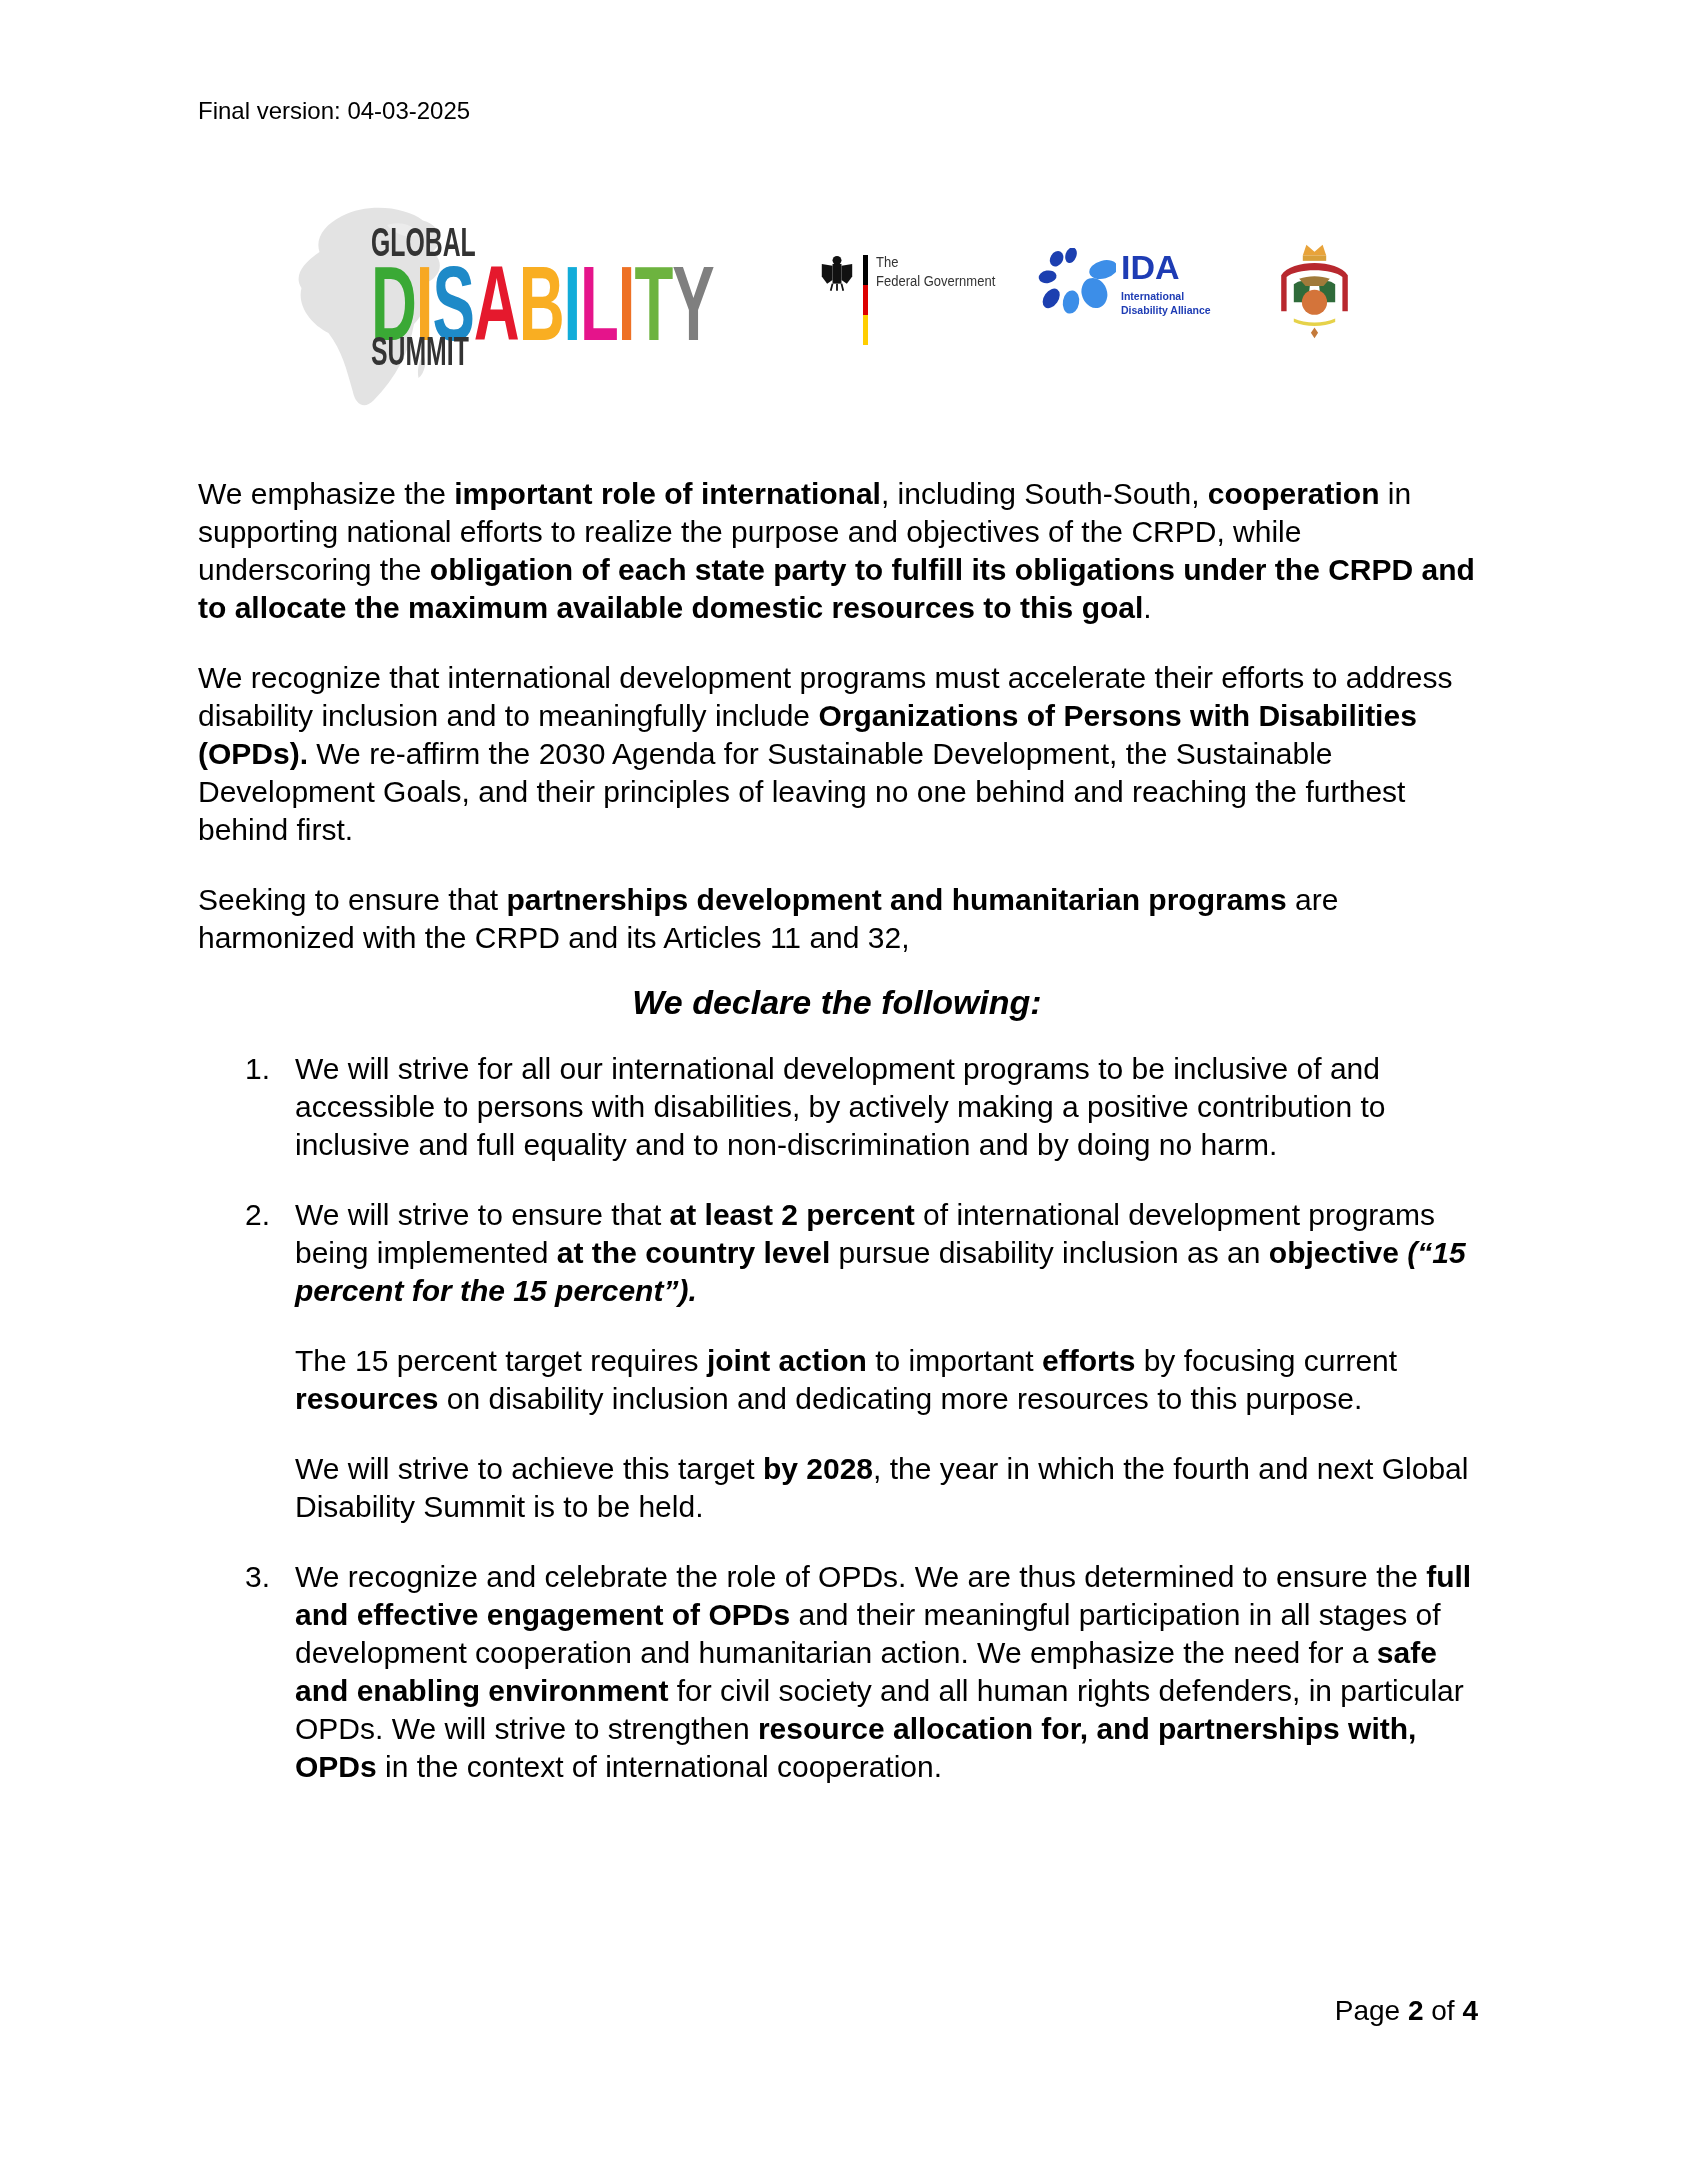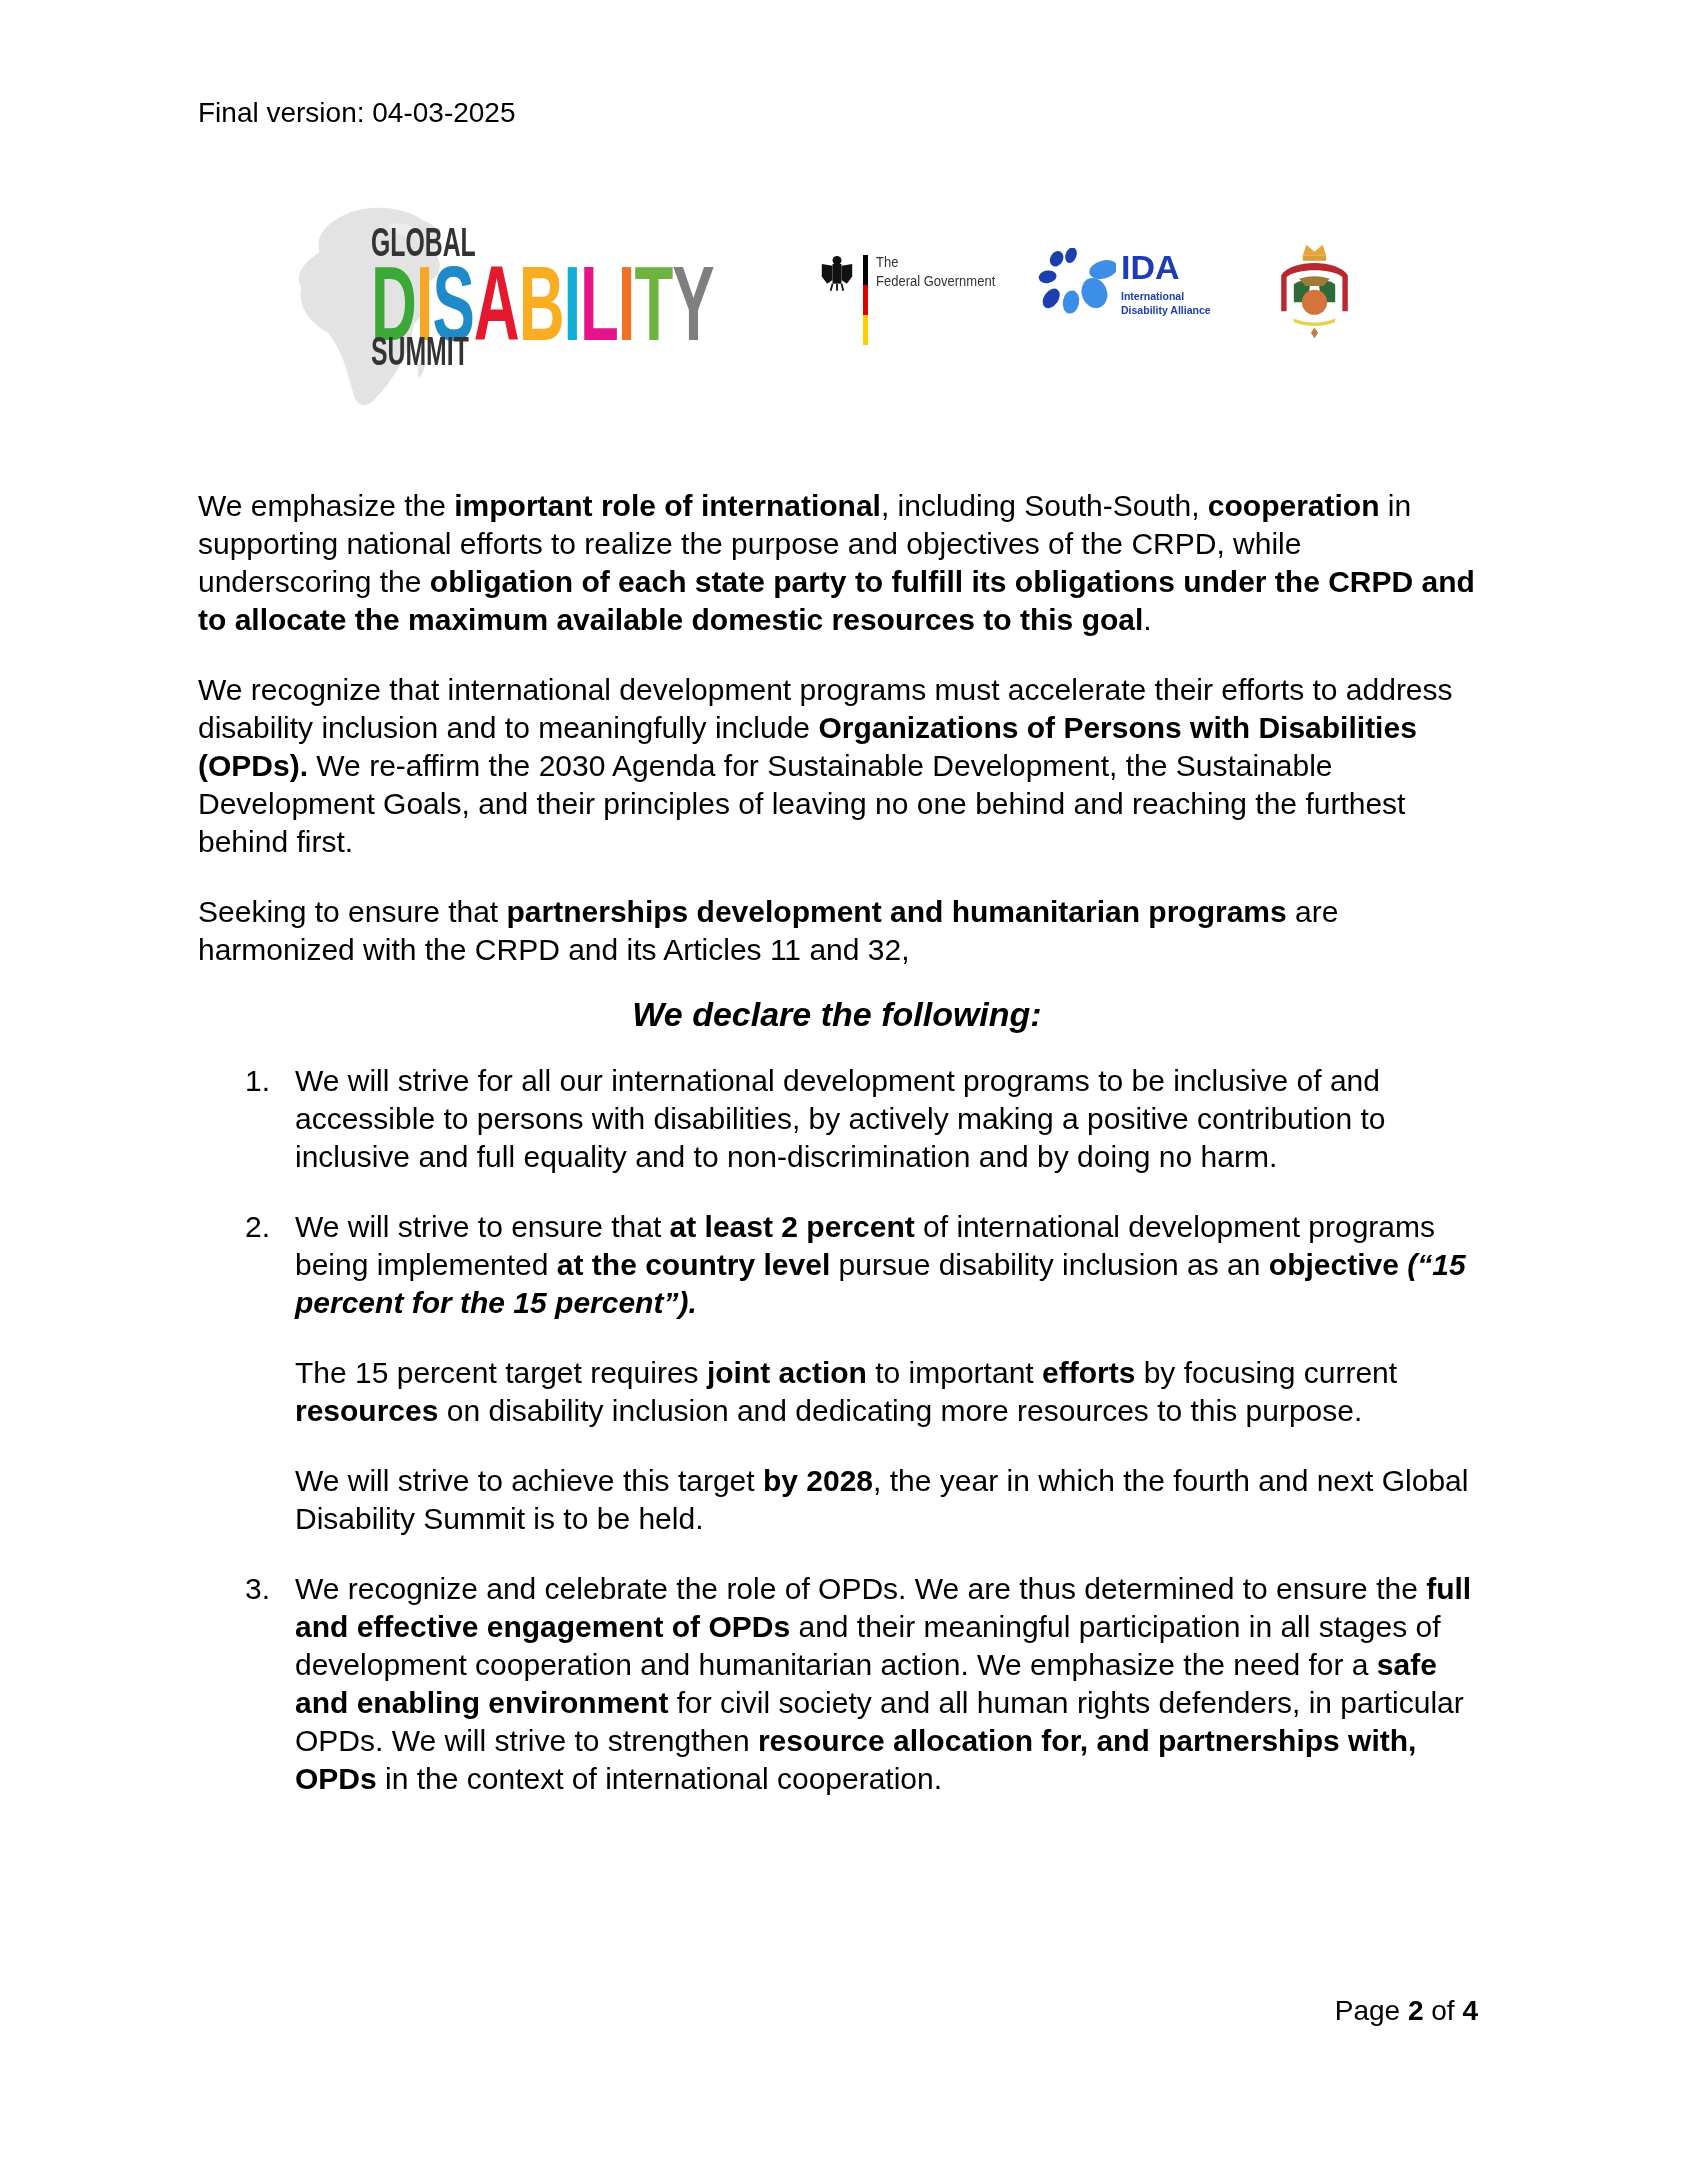--- a/index.html
+++ b/index.html
@@ -1,19 +1,19 @@
 <!DOCTYPE html>
 <html style="font-size:14.4px"><head>
 <meta charset="utf-8">
 <style>
   html, body { margin: 0; padding: 0; background: #ffffff; }
   body { width: 1683px; height: 2178px; position: relative; overflow: hidden;
          font-family: "Liberation Sans", sans-serif; color: #000; }
   .page { position: absolute; left: 0; top: 0; width: 1683px; height: 2178px; }
-  .header-version { position: absolute; left: 198px; top: 97px; font-size: 28px; }
+  .header-version { position: absolute; left: 198px; top: 97px; font-size: 24px; }
 
   
   .logo-gds { position: absolute; left: 288px; top: 198px; width: 450px; height: 216px; }
   .logo-gds .map { position: absolute; left: 0; top: 0; }
   .logo-gds .gds-word { position: absolute; font-family: "Liberation Sans", sans-serif;
       font-weight: bold; color: #333; transform: scaleX(0.62); transform-origin: left top; }
   .gds-global { left: 83px; top: 21.6px; font-size: 40px; letter-spacing: 0px; }
   .gds-summit { left: 83px; top: 131px; font-size: 40px; }
   .gds-disability { position: absolute; left: 83px; top: 52px; font-size: 106px; font-weight: bold;
       transform: scaleX(0.6); transform-origin: left top; line-height: 1; letter-spacing: -1.8px; white-space: nowrap; }
@@ -28,21 +28,21 @@
   .logo-ida { position: absolute; left: 1035px; top: 248px; width: 216px; height: 81px; }
   .logo-ida .dots { position: absolute; left: 0; top: 0; }
   .logo-ida .ida-title { position: absolute; left: 86px; top: 0px; font-size: 34px; font-weight: bold; color: #1e3cb4; }
   .logo-ida .ida-sub { position: absolute; left: 86px; top: 41px; font-size: 11.7px; font-weight: bold; color: #1e3cb4; line-height: 13.5px;
       transform: scaleX(0.9); transform-origin: left top; white-space: nowrap; }
 
   .logo-jordan { position: absolute; left: 1274px; top: 239px; }
 
   
   .content { position: absolute; left: 198px; top: 475px; width: 1278px; font-size: 30px; line-height: 38px; }
-  .para { margin: 12px 0 32px 0; }
+  .para { margin: 0 0 32px 0; }
   .para b { font-weight: bold; }
   .heading { font-size: 34px; font-weight: bold; font-style: italic; margin: 0 0 27px 0; line-height: 41px; text-align: center; }
   .list { margin: 0; padding: 0; list-style: none; }
   .list-item { position: relative; padding-left: 97px; margin-bottom: 32px; }
   .list-num { position: absolute; left: 47px; top: 0; }
   .sub-para { margin: 0 0 32px 0; }
   .list-item .sub-para:last-child { margin-bottom: 0; }
   .footer { position: absolute; right: 205px; top: 1995px; font-size: 28px; }
 </style>
 </head>

